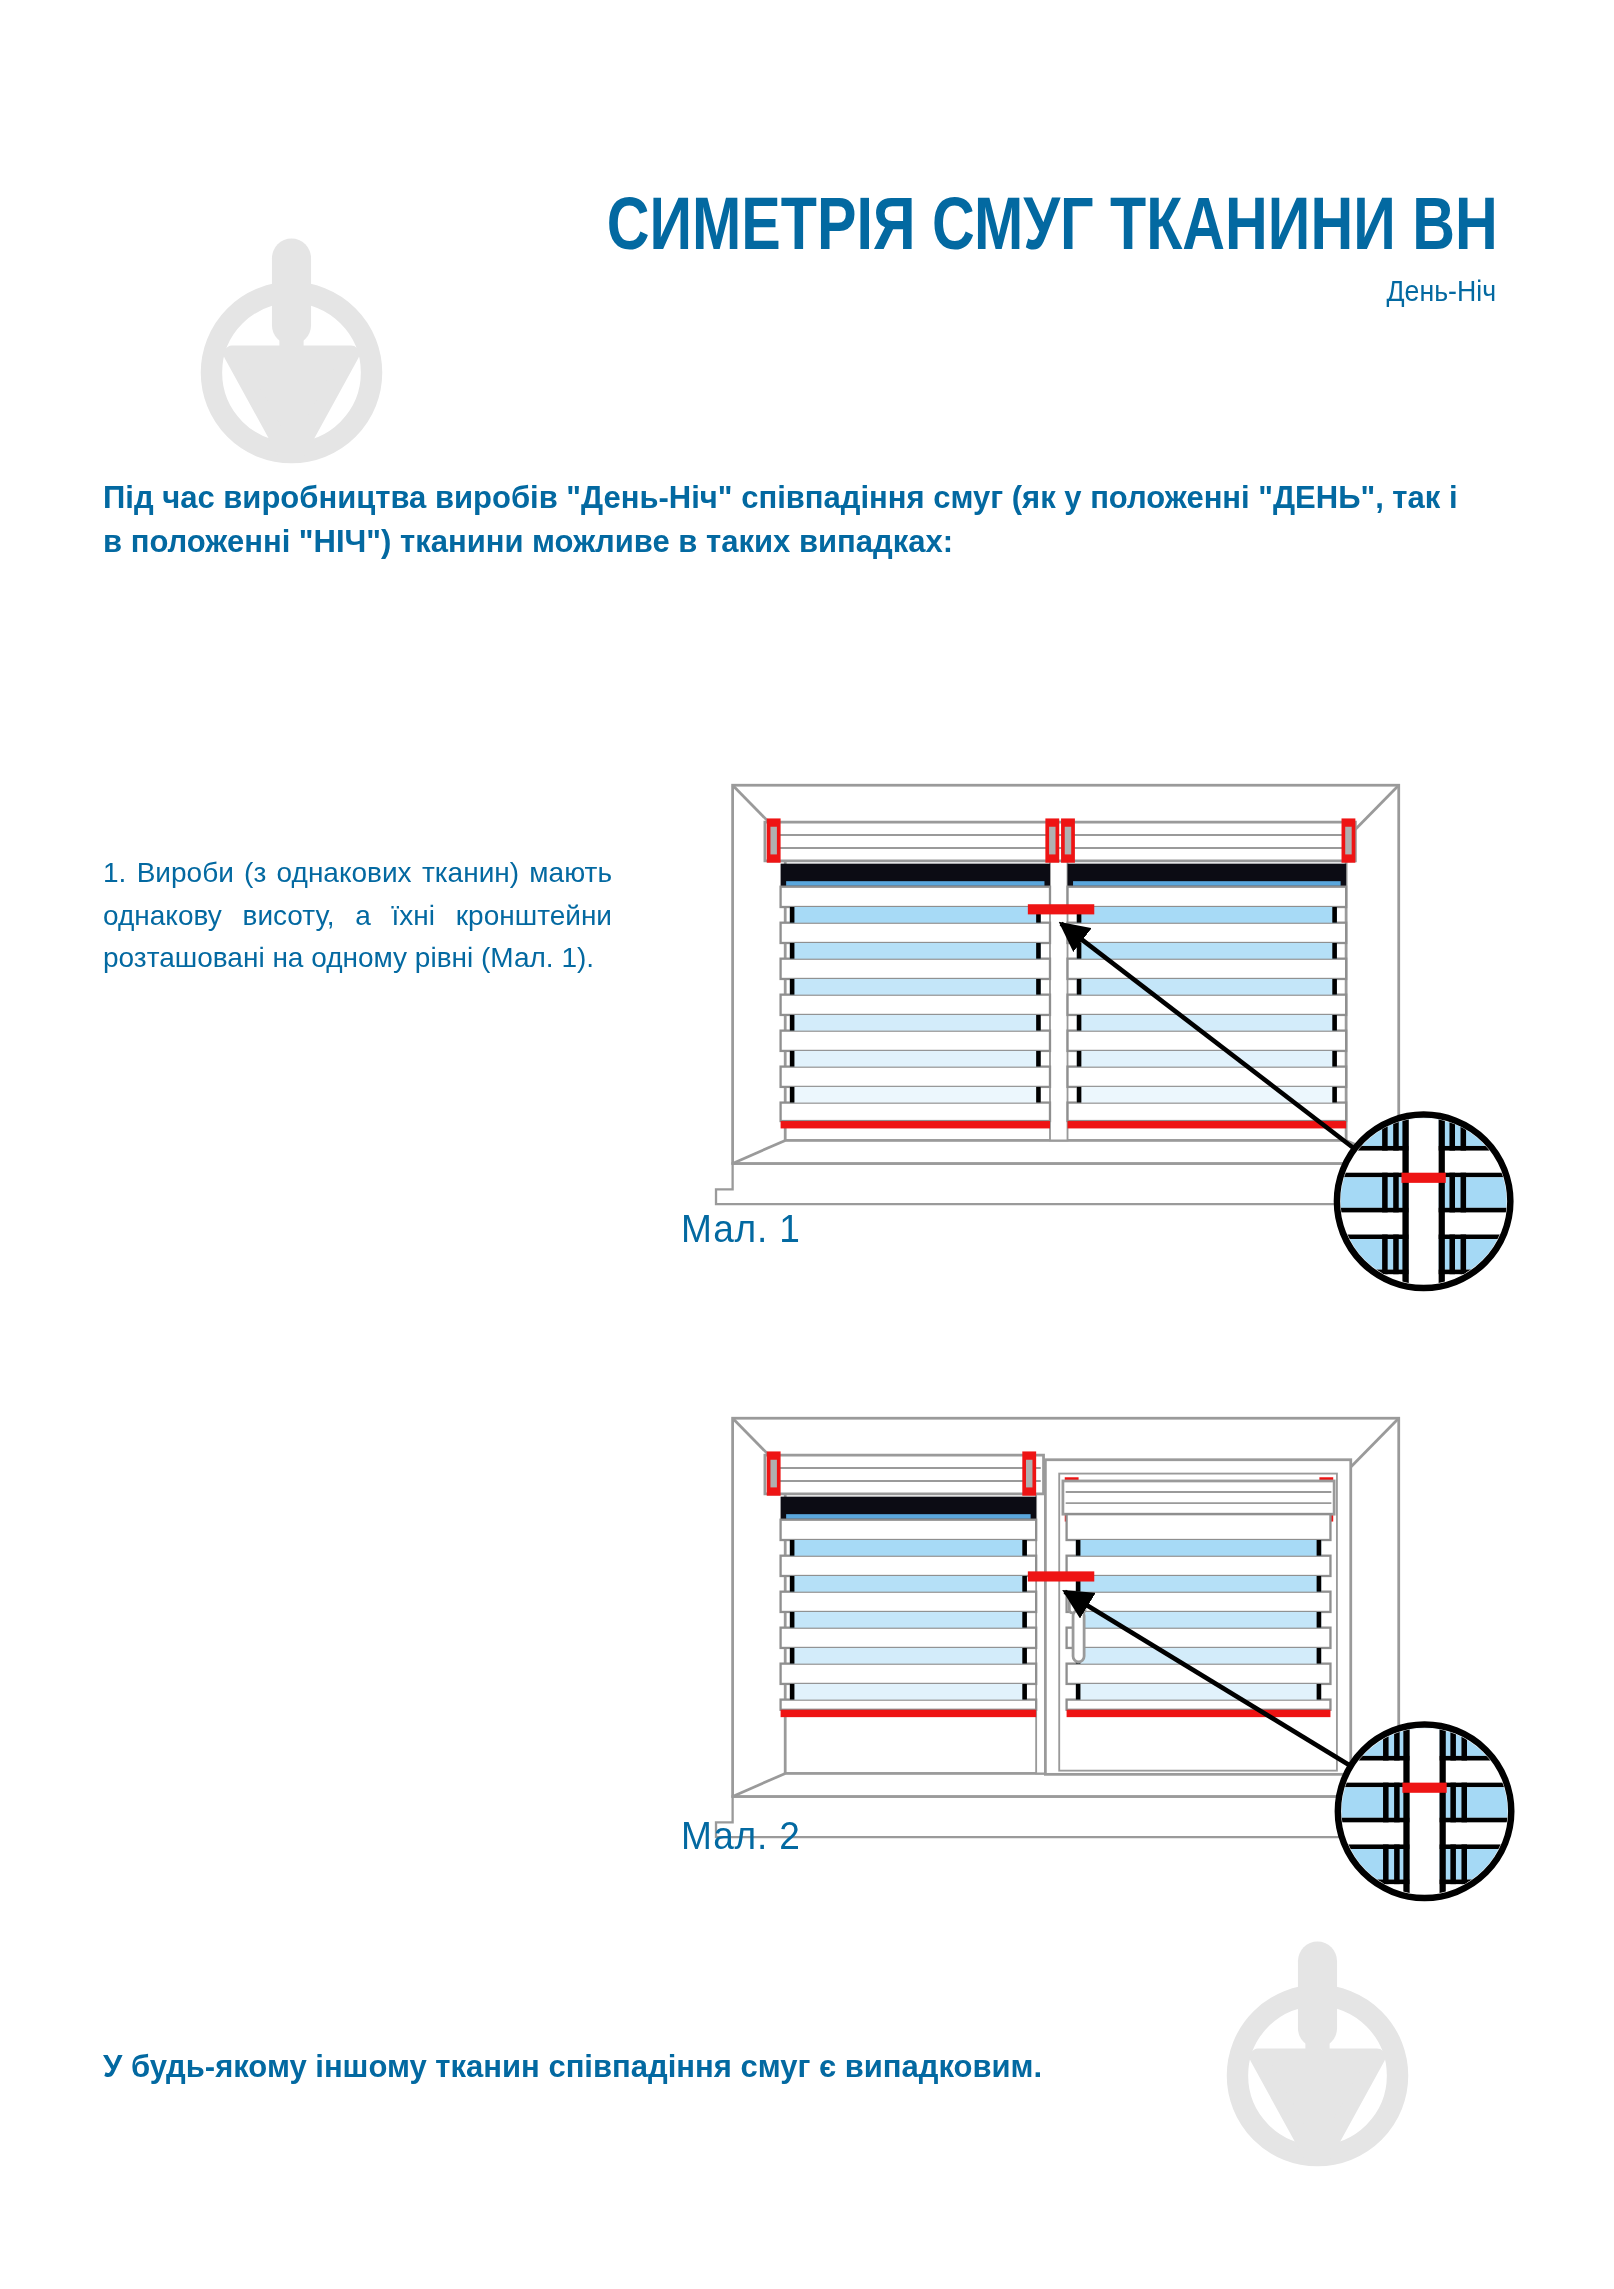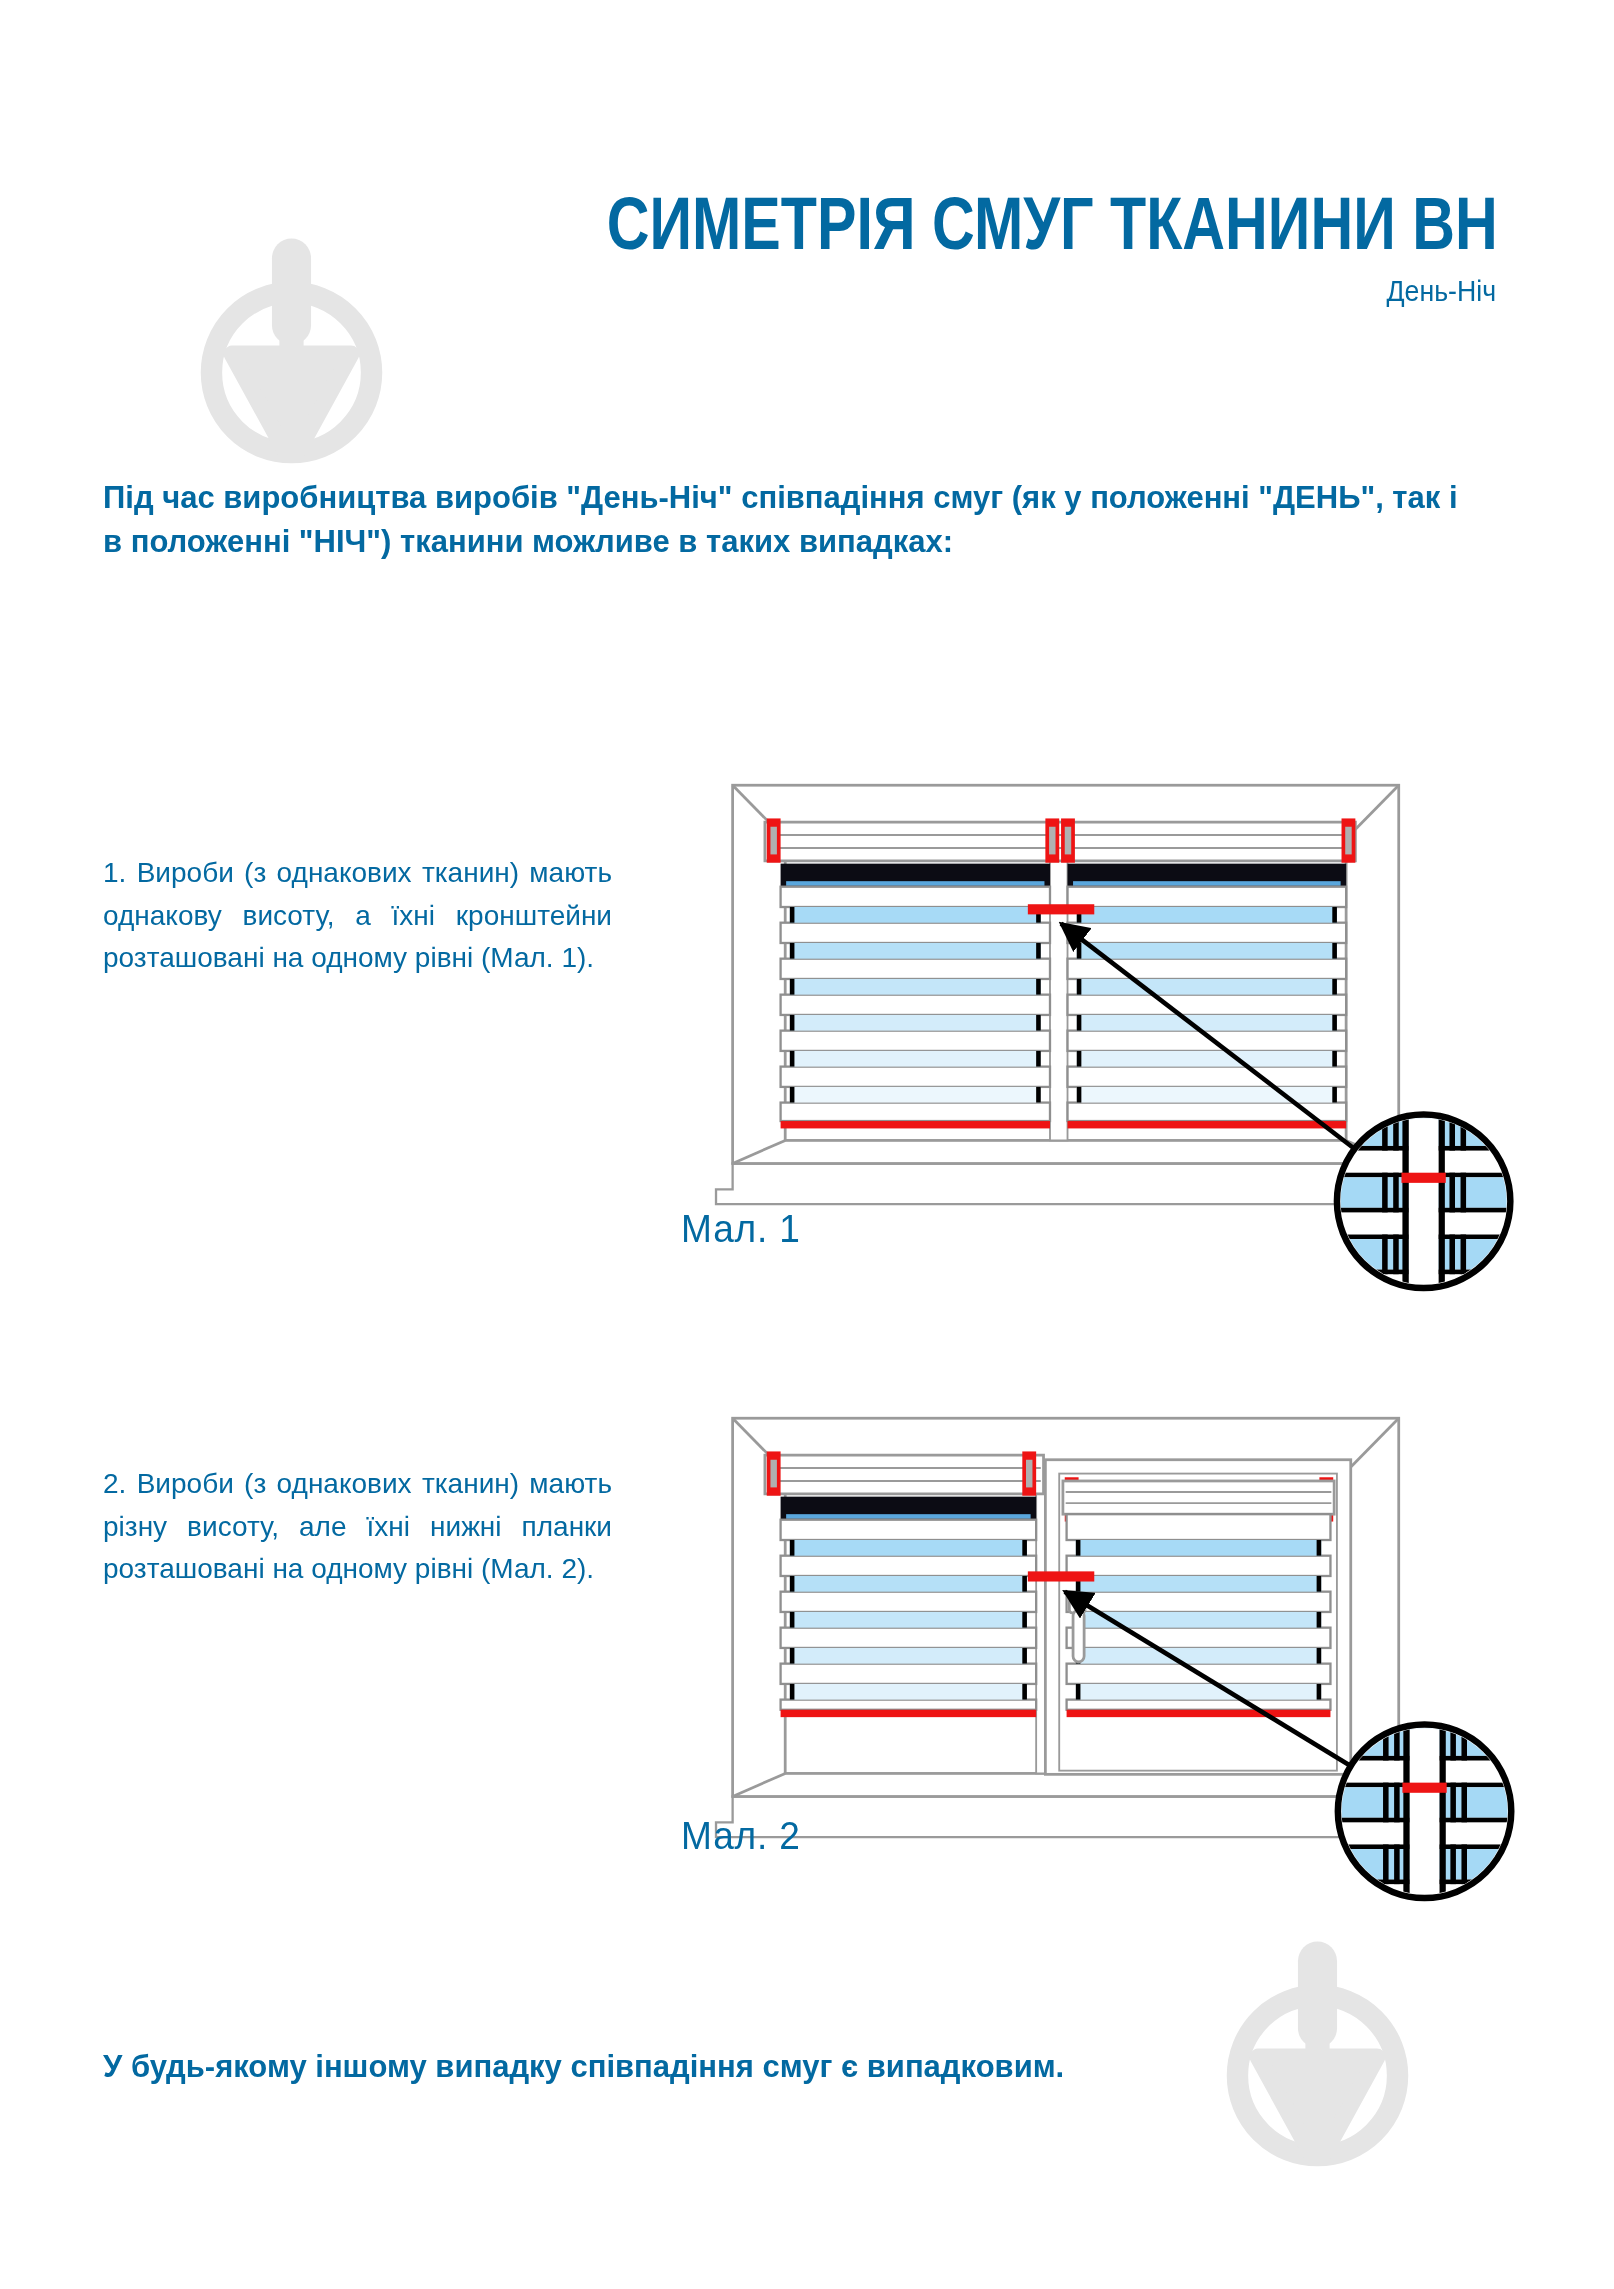--- a/index.html
+++ b/index.html
@@ -104,21 +104,20 @@
   </div>
   <div class="watermark" id="wm2">
     <svg width="205" height="242" viewBox="0 0 220 260">
         <use href="#trowel-sym"></use>
       </svg>
   </div>
 
   <div class="intro">Під час виробництва виробів "День-Ніч" співпадіння смуг (як у положенні "ДЕНЬ", так і в положенні "НІЧ") тканини можливе в таких випадках:</div>
 
   <div class="item-text" id="item1">1. Вироби (з однакових тканин) мають однакову висоту, а їхні кронштейни розташовані на одному рівні (Мал. 1).</div>
-  <div class="item-text" id="item2">2. Вироби (з однакових тканин) мають різну висоту, але їхні нижні планки розташовані на одному рівні (Мал. 2).</div>
 
   <svg class="fig" id="fig1" viewBox="0 0 900 620">
 
     <g>
       <polygon points="48,420 756,420 768,464 30,464 30,448 48,448" fill="#fff" stroke="var(--frame)" stroke-width="2.5"></polygon>
     </g>
 
     <g fill="#fff" stroke="var(--frame)" stroke-width="3">
       <rect x="48" y="10" width="722" height="410"></rect>
       <rect x="105" y="68" width="608" height="327"></rect>
@@ -310,16 +309,16 @@
     <g fill="#fff" stroke="#9a9a9a" stroke-width="3">
       <rect x="413" y="206" width="17" height="15" rx="3"></rect>
       <rect x="417" y="218" width="12" height="56" rx="6"></rect>
     </g>
     <rect x="368" y="176" width="72" height="11" fill="var(--red)"></rect>
     <line x1="718" y1="387" x2="408" y2="198" stroke="#000" stroke-width="5" marker-end="url(#arrowhead)"></line>
     <use href="#inset-view" transform="translate(798,436)"></use>
   </svg>
   <div class="caption" id="cap2">Мал. 2</div>
 
-  <div class="footer-line">У будь-якому іншому випадку співпадіння смуг є випадковим.</div>
+  <div class="footer-line">У будь-якому іншому тканин співпадіння смуг є випадковим.</div>
 
 </div>
 
 
 </body></html>

